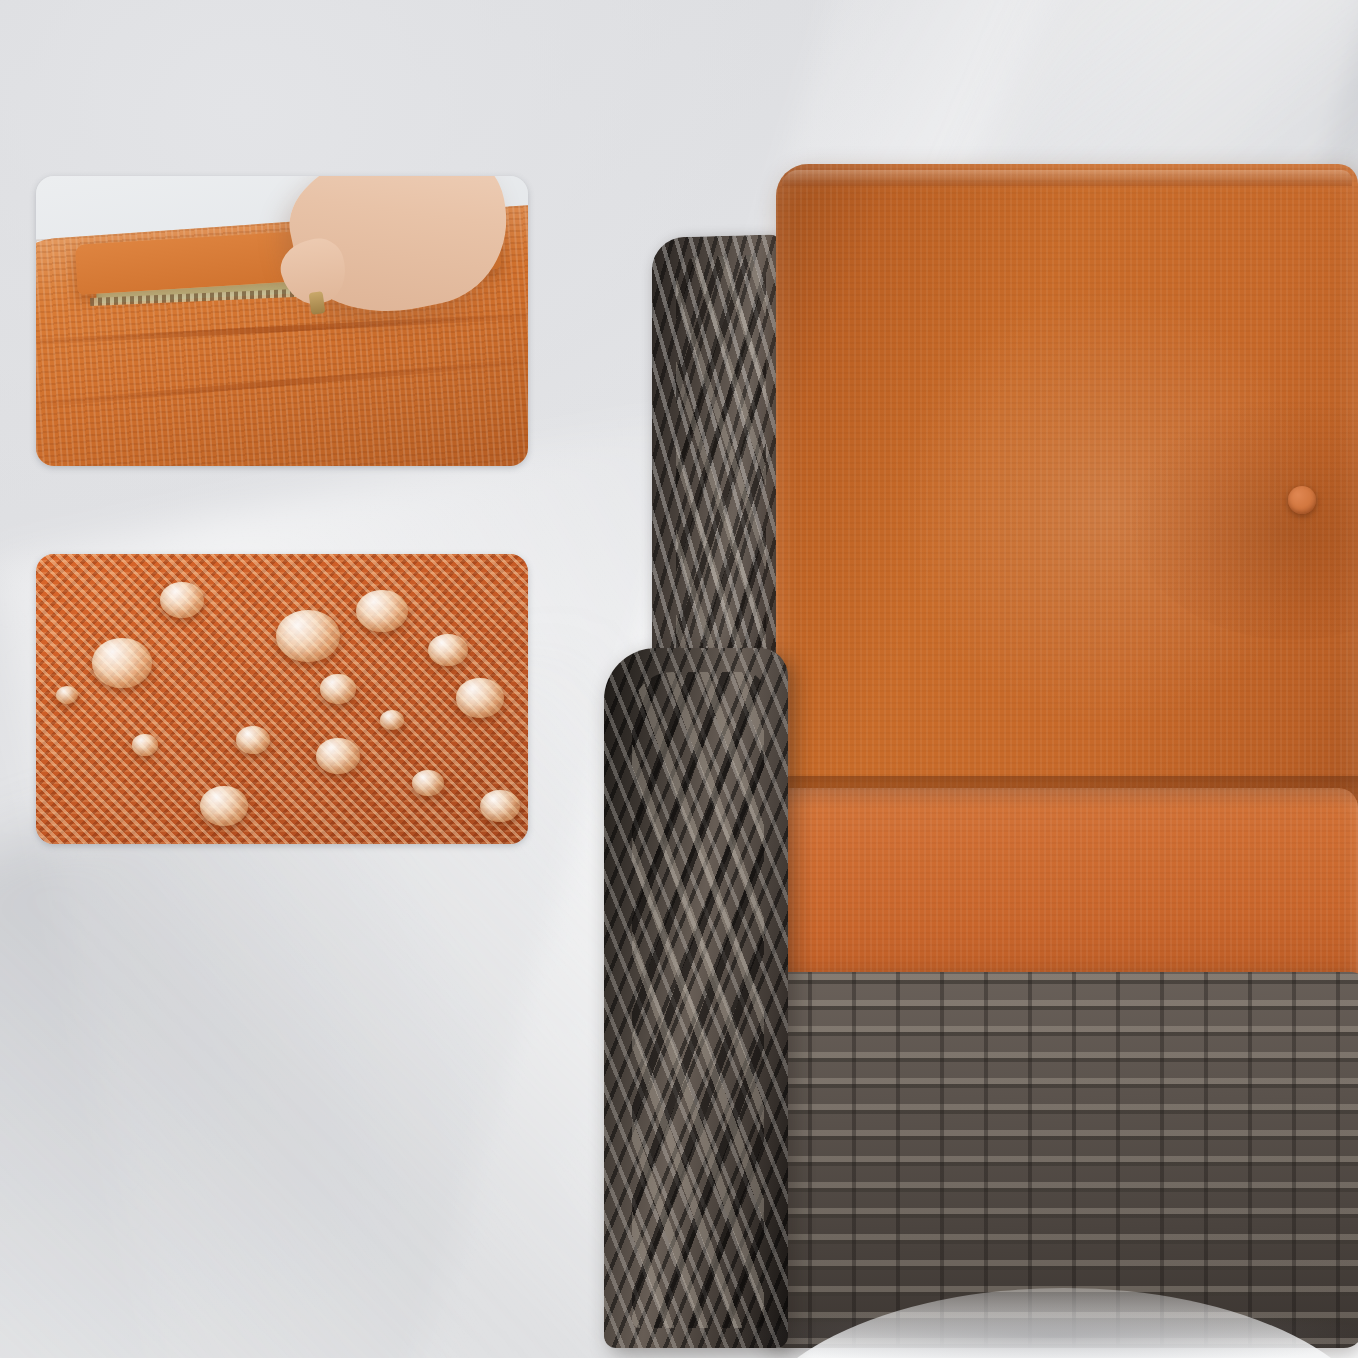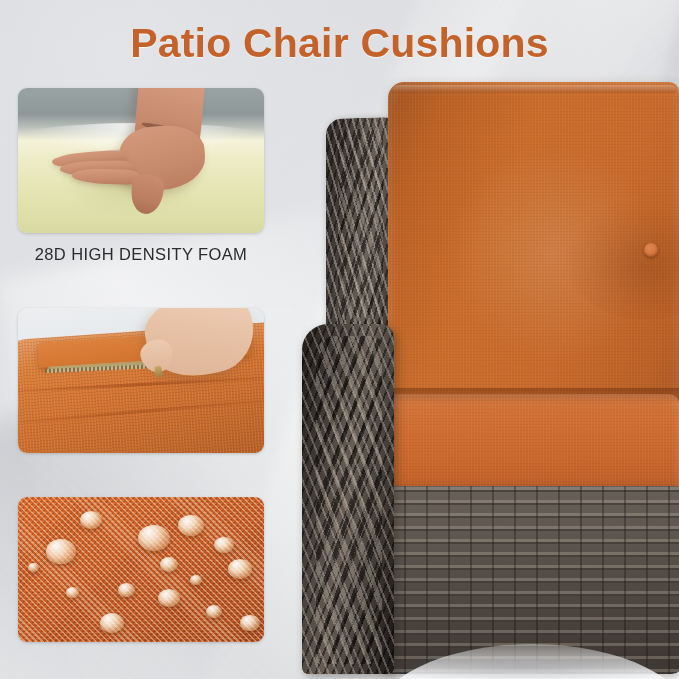--- a/index.html
+++ b/index.html
@@ -410,39 +410,23 @@
 <body>
 
 <div id="poster">
 
   <div class="bg-base"></div>
   <div class="bg-sheen-a"></div>
   <div class="bg-sheen-b"></div>
   <div class="bg-shadow-a"></div>
   <div class="bg-shadow-b"></div>
 
-  <div class="title">Patio Chair Cushions</div>
 
   <div class="features">
 
-    <div class="feature">
-      <div class="thumb">
-        <div class="foam-bg"></div>
-        <div class="foam-edge"></div>
-        <div class="foam-dip"></div>
-        <div class="hand-arm"></div>
-        <div class="wrist-band"></div>
-        <div class="hand-palm"></div>
-        <div class="finger f1"></div>
-        <div class="finger f2"></div>
-        <div class="finger f3"></div>
-        <div class="thumb-dn"></div>
-      </div>
-      <div class="caption">28D HIGH DENSITY FOAM</div>
-    </div>
 
     <div class="feature">
       <div class="thumb">
         <div class="zip-bg"></div>
         <div class="zip-cushion">
           <div class="zip-weave"></div>
         </div>
         <div class="zip-seam"></div>
         <div class="zip-seam2"></div>
         <div class="zip-open"></div>

